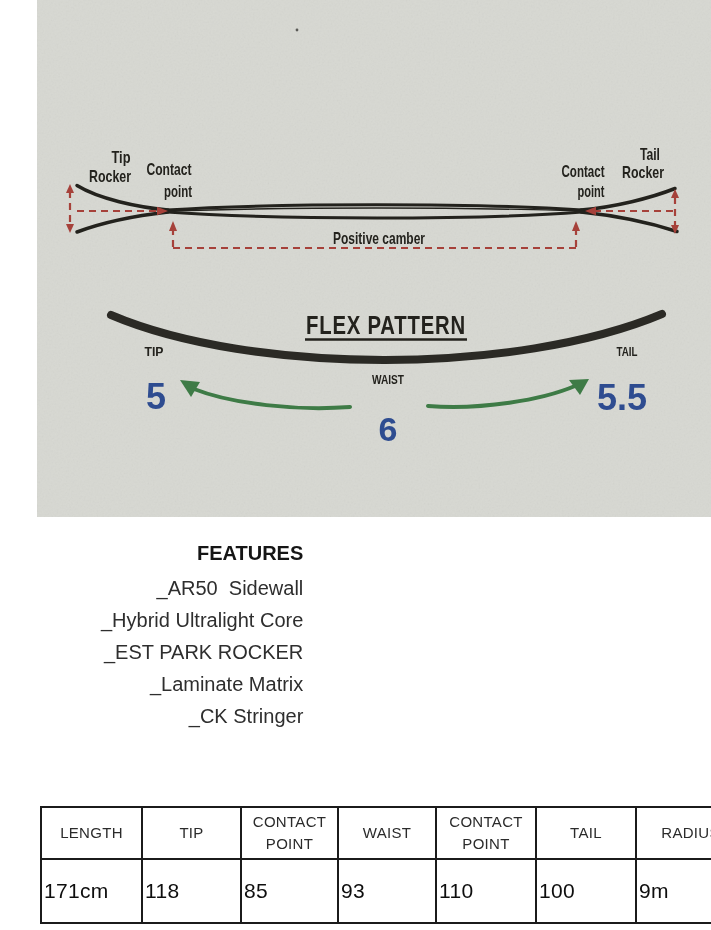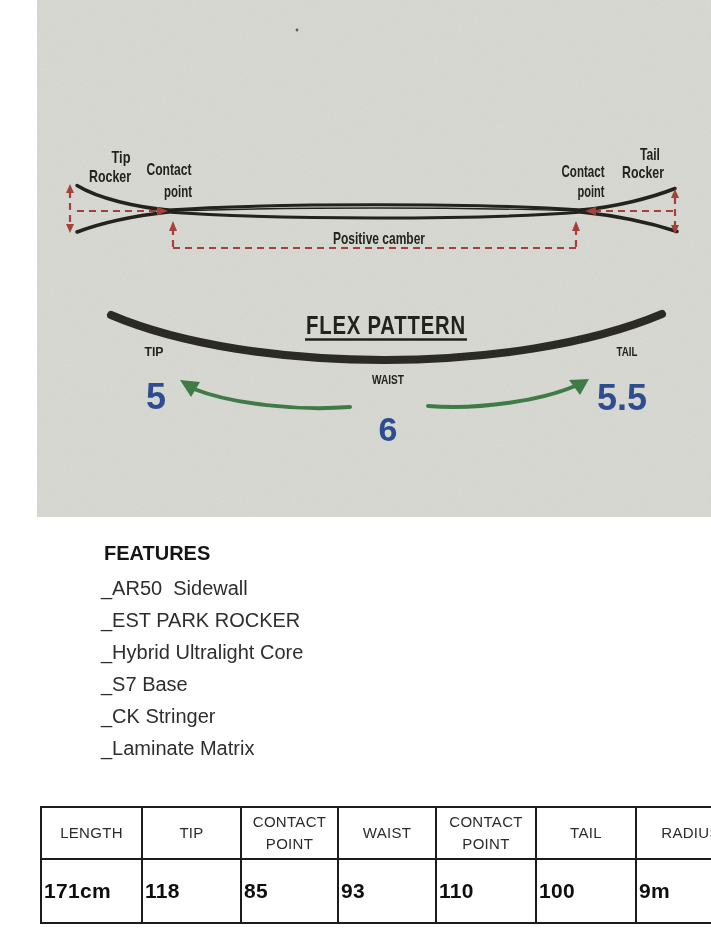--- a/index.html
+++ b/index.html
@@ -15,37 +15,37 @@
   }
   .photo svg{position:absolute;left:0;top:0;}
   .diagram text{font-family:"Liberation Sans","DejaVu Sans",sans-serif;}
   .dlabel{font-size:17px;font-weight:bold;fill:#23221d;}
   .flex-title{font-size:25px;font-weight:bold;fill:#23221d;letter-spacing:1px;}
   .flex-small{font-size:12.5px;font-weight:bold;fill:#23221d;}
   .flex-num{font-weight:bold;}
   
   .features{position:absolute;left:64px;top:542px;}
   .features h2{
-    margin:0 0 0 3px;font-size:20px;font-weight:bold;color:#151515;letter-spacing:0;
+    margin:0 0 0 3px;font-size:20px;font-weight:bold;color:#151515;letter-spacing:0;text-align:right;
   }
   .features ul{list-style:none;margin:7px 0 0;padding:0;}
   .features li{
-    font-size:20px;line-height:32px;color:#2e2e2e;white-space:pre;font-weight:400;
+    font-size:20px;line-height:32px;color:#2e2e2e;white-space:pre;font-weight:400;text-align:right;
   }
   
   .spec{
     position:absolute;left:3px;top:806px;width:704px;
     border-collapse:collapse;table-layout:fixed;padding-left:40px;
   }
   .spec th,.spec td{border:2px solid #1b1b1b;padding:0 2px;}
   .spec th{
     height:50px;font-weight:400;font-size:15px;color:#2b2b2b;line-height:1.45;
     letter-spacing:.3px;
   }
-  .spec td{height:62px;font-weight:bold;font-size:21px;color:#0e0e0e;letter-spacing:.3px;}
+  .spec td{height:62px;font-weight:normal;font-size:21px;color:#0e0e0e;letter-spacing:.3px;}
 </style>
 </head>
 <body>
 
 <div class="page">
 
   <div class="photo">
     <svg class="diagram" width="676" height="517" viewBox="0 0 676 517">
 
       <defs>
@@ -126,25 +126,24 @@
           <polygon points="552,379 532,380 543,395"></polygon>
         </g>
       </g>
     </svg>
   </div>
 
   <section class="features">
     <h2>FEATURES</h2>
     <ul>
       <li>_AR50  Sidewall</li>
+      <li>_Hybrid Ultralight Core</li>
       <li>_EST PARK ROCKER</li>
-      <li>_Hybrid Ultralight Core</li>
-      <li>_S7 Base</li>
+      <li>_Laminate Matrix</li>
       <li>_CK Stringer</li>
-      <li>_Laminate Matrix</li>
     </ul>
   </section>
 
   <table class="spec">
     <colgroup>
       <col style="width:101px">
         <col style="width:99px">
         <col style="width:97px">
       <col style="width:98px">
         <col style="width:100px">

